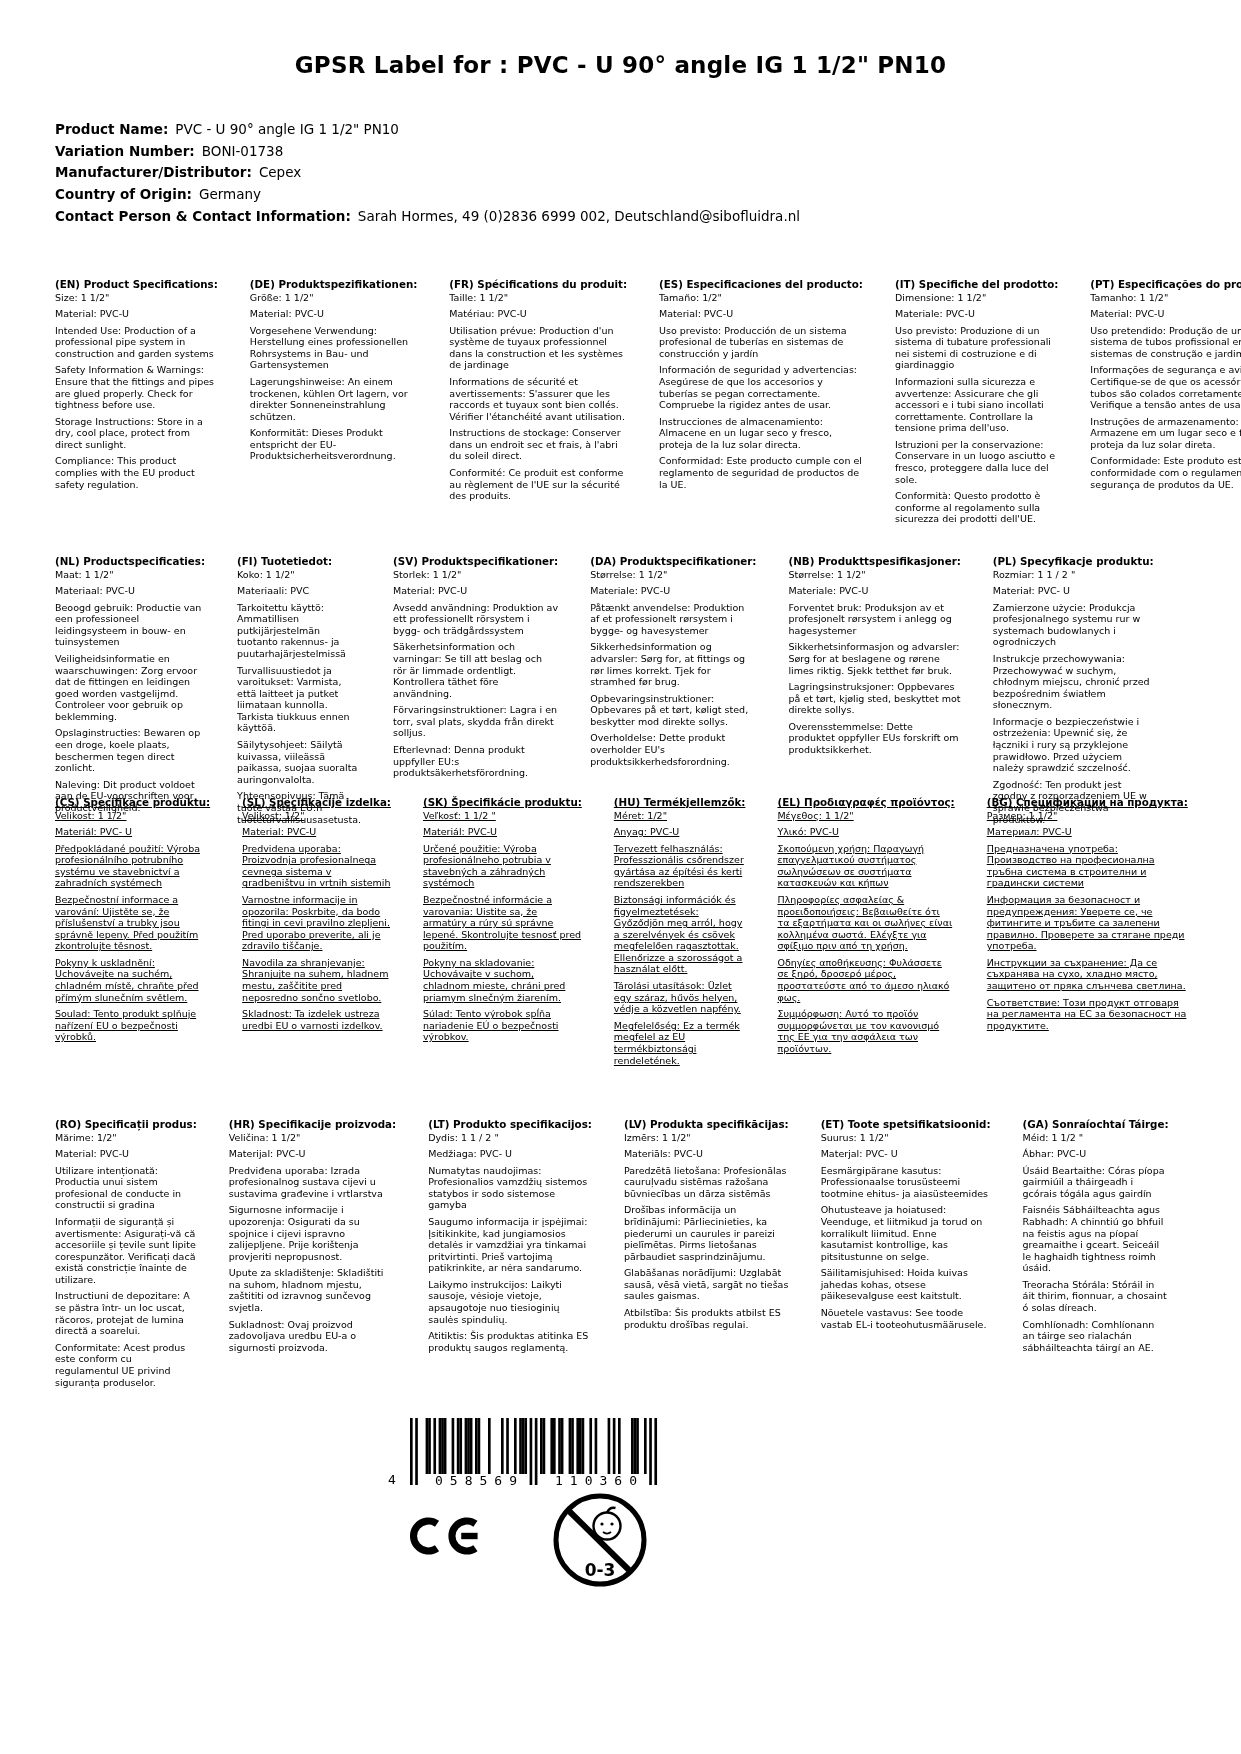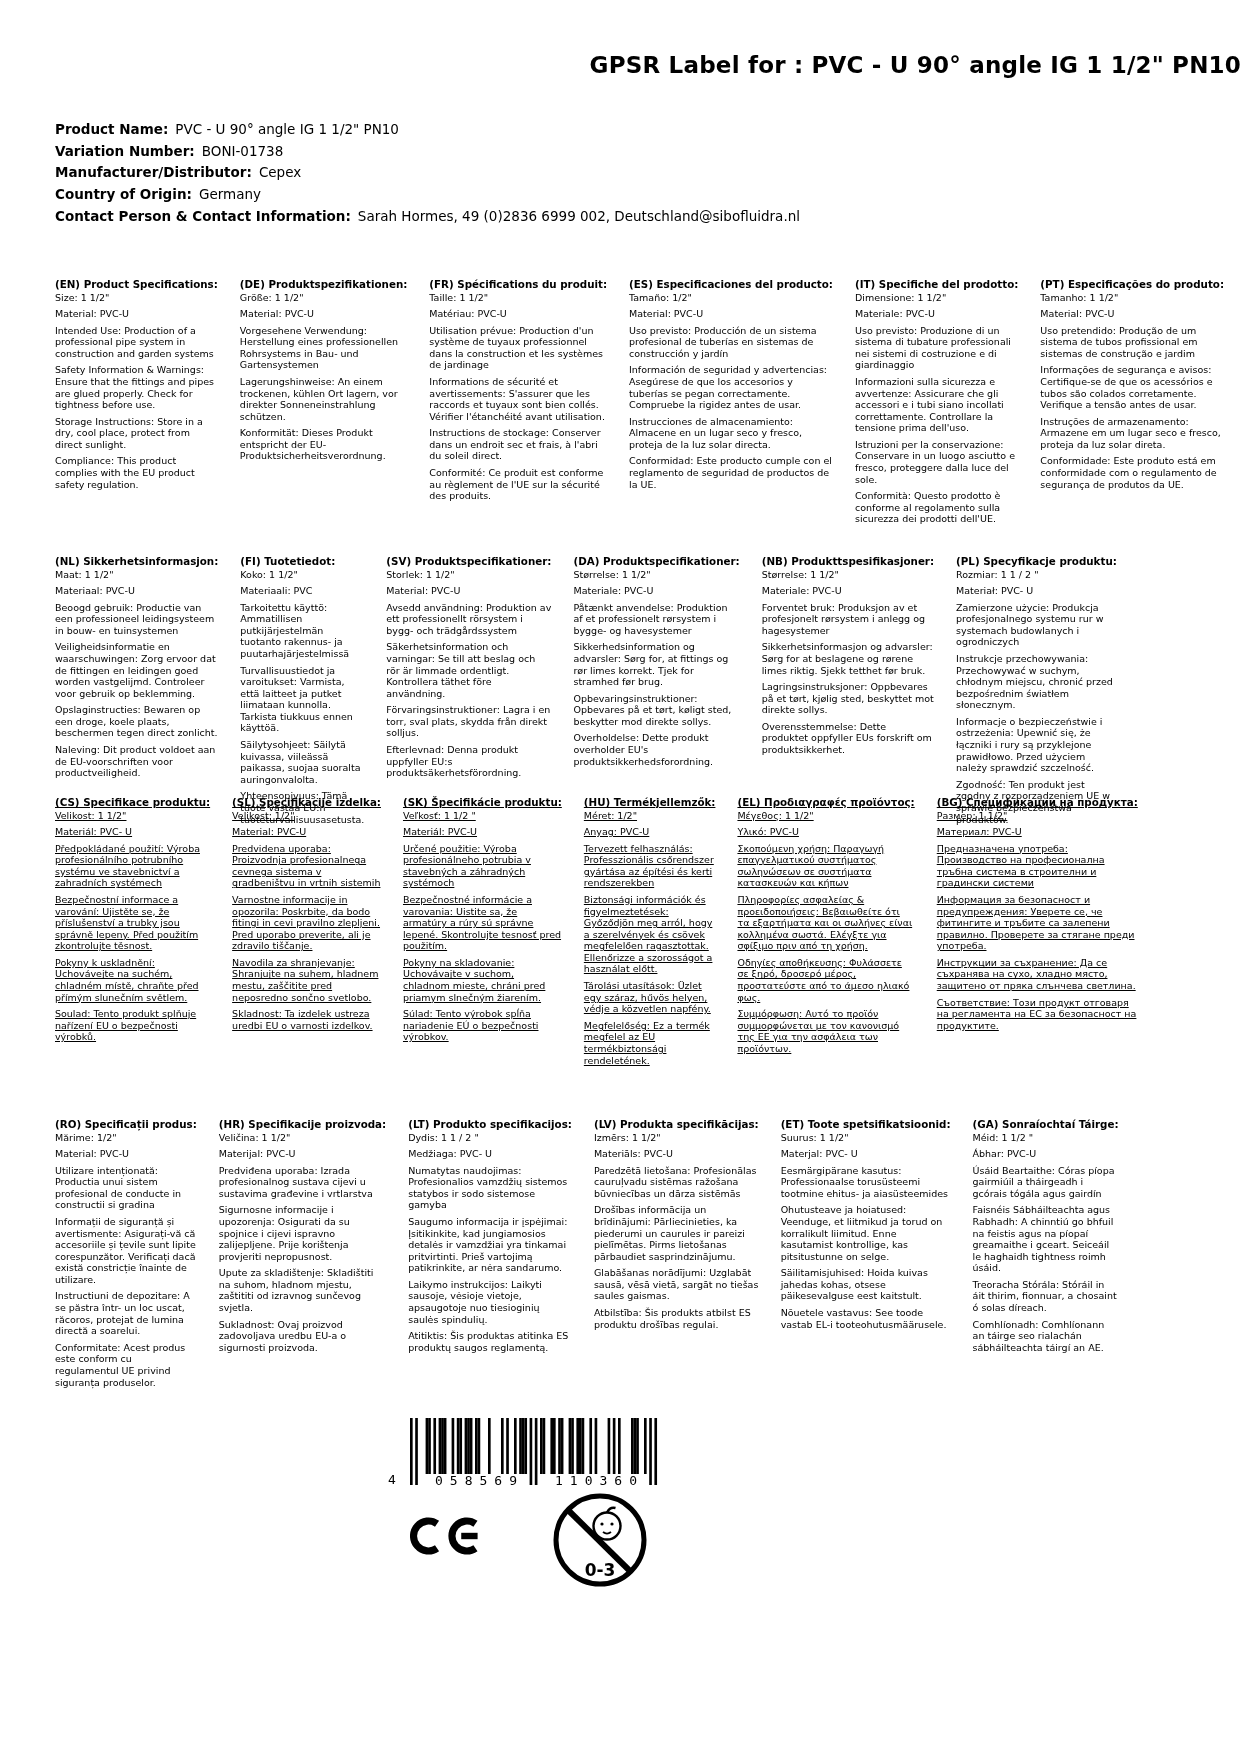--- a/index.html
+++ b/index.html
@@ -10,41 +10,41 @@
     background: #ffffff;
     color: #000000;
     font-family: "DejaVu Sans", sans-serif;
     overflow: hidden;
   }
   .doc-title {
     position: absolute;
     top: 52px;
     left: 0;
     width: 100%;
-    text-align: right;
+    text-align: center;
     font-size: 23px;
     font-weight: bold;
     letter-spacing: 0.2px;
   }
   .product-info {
     position: absolute;
     left: 55px;
     top: 122px;
     width: 1140px;
     font-size: 13.5px;
   }
   .pi-row { margin-bottom: 7.5px; line-height: 1.05; }
   .pi-label { font-weight: bold; margin-right: 7px; }
   .grid-row {
     position: absolute;
     left: 55px;
     width: 1056px;
     display: grid;
     grid-template-columns: repeat(6, 1fr);
-    column-gap: 12px;
+    column-gap: 22px;
     align-items: start;
   }
   .row-1 { top: 278px; }
   .row-2 { top: 555px; }
   .row-3 { top: 796px; text-decoration: underline; }
   .row-4 { top: 1118px; }
   .lang-block {
     font-size: 9.5px;
     line-height: 1.22;
     padding-right: 10px;
@@ -161,21 +161,21 @@
         <p class="lang-para">Tamanho: 1 1/2"</p>
         <p class="lang-para">Material: PVC-U</p>
         <p class="lang-para">Uso pretendido: Produção de um sistema de tubos profissional em sistemas de construção e jardim</p>
         <p class="lang-para">Informações de segurança e avisos: Certifique-se de que os acessórios e tubos são colados corretamente. Verifique a tensão antes de usar.</p>
         <p class="lang-para">Instruções de armazenamento: Armazene em um lugar seco e fresco, proteja da luz solar direta.</p>
         <p class="lang-para">Conformidade: Este produto está em conformidade com o regulamento de segurança de produtos da UE.</p>
       </div>
     </div>
   <div class="grid-row row-2">
       <div class="lang-block">
-        <div class="lang-header">(NL) Sikkerhetsinformasjon:</div>
+        <div class="lang-header">(NL) Productspecificaties:</div>
         <p class="lang-para">Maat: 1 1/2"</p>
         <p class="lang-para">Materiaal: PVC-U</p>
         <p class="lang-para">Beoogd gebruik: Productie van een professioneel leidingsysteem in bouw- en tuinsystemen</p>
         <p class="lang-para">Veiligheidsinformatie en waarschuwingen: Zorg ervoor dat de fittingen en leidingen goed worden vastgelijmd. Controleer voor gebruik op beklemming.</p>
         <p class="lang-para">Opslaginstructies: Bewaren op een droge, koele plaats, beschermen tegen direct zonlicht.</p>
         <p class="lang-para">Naleving: Dit product voldoet aan de EU-voorschriften voor productveiligheid.</p>
       </div>
       <div class="lang-block">
         <div class="lang-header">(FI) Tuotetiedot:</div>
         <p class="lang-para">Koko: 1 1/2"</p>

